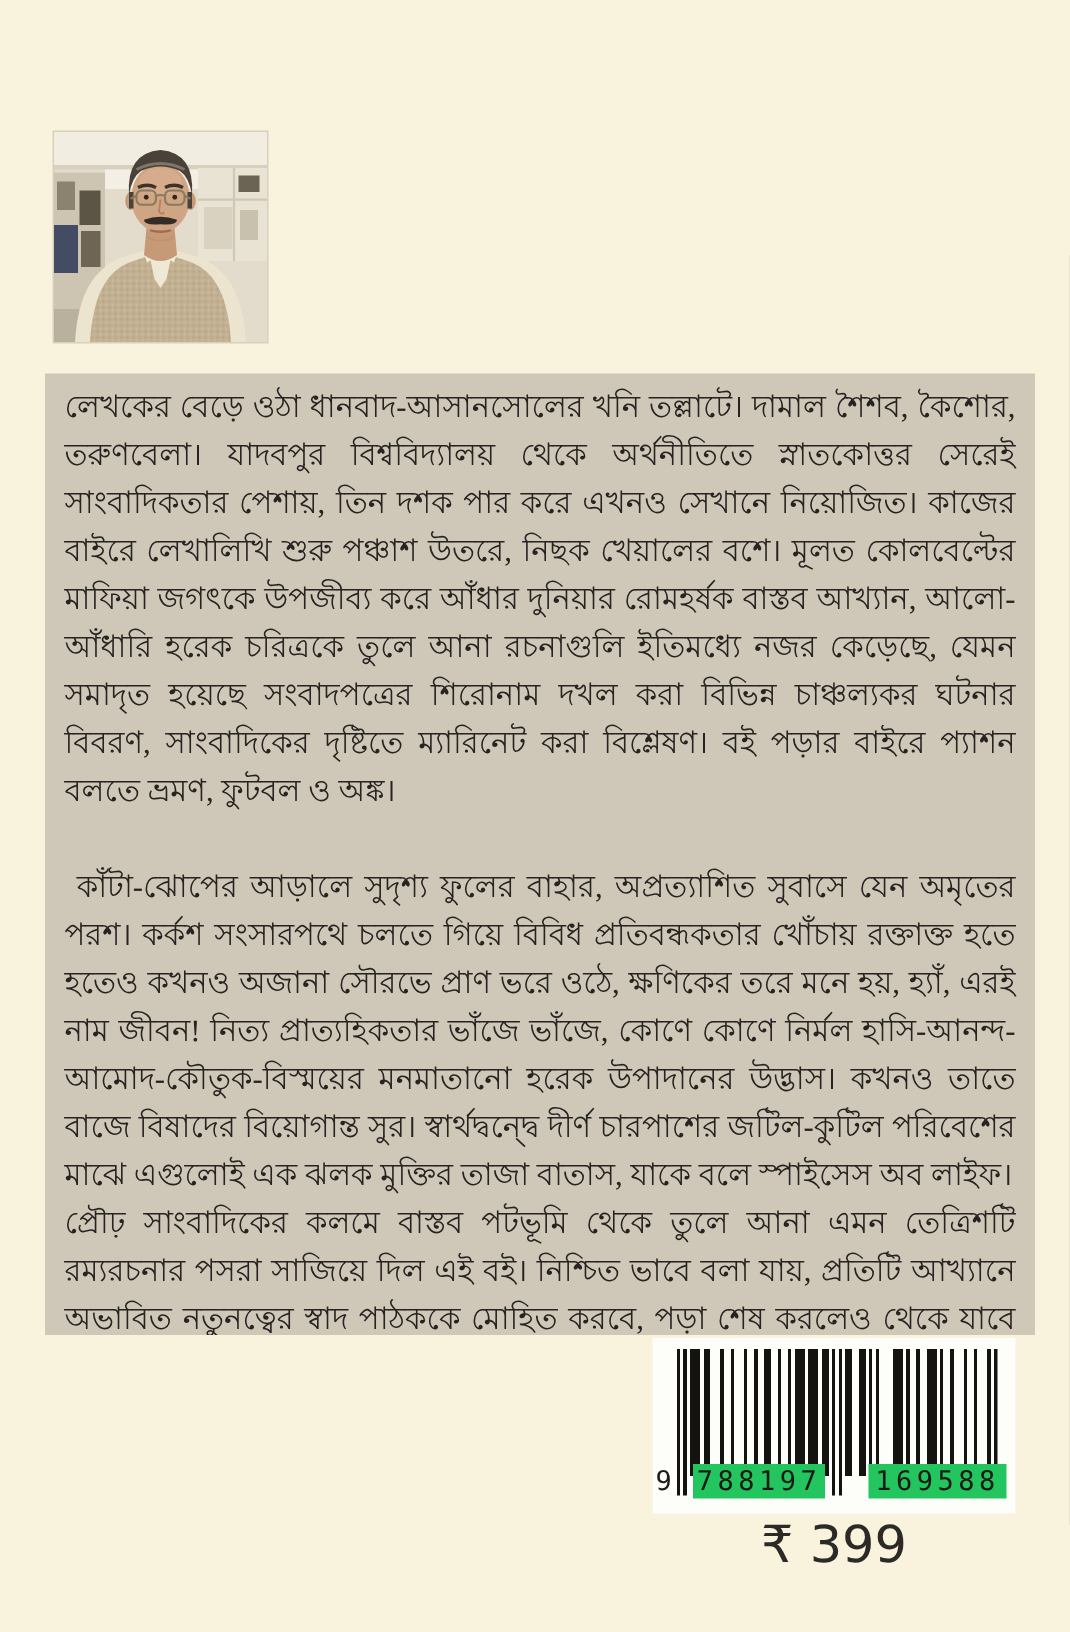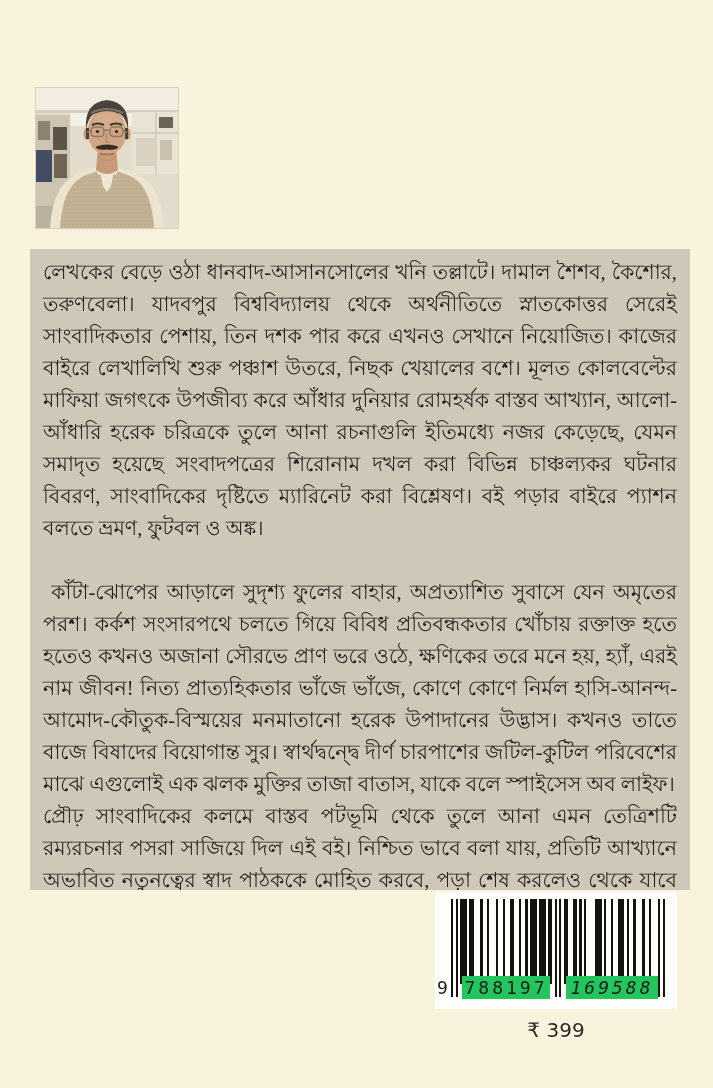--- a/index.html
+++ b/index.html
@@ -43,26 +43,26 @@
   }
   .isbn-digit{
     position:absolute;top:84px;height:23px;
     background:#22c55e;
     font-family:"DejaVu Sans Mono","Liberation Mono",monospace;
     font-size:18px;line-height:23px;color:#1d1a17;
     letter-spacing:3px;text-align:center;
   }
   .isbn-first{left:0px;width:15px;letter-spacing:0;background:transparent;}
   .isbn-left{left:27px;width:88px;}
-  .isbn-right{left:131px;width:92px;font-style:italic;}
+  .isbn-right{left:144px;width:92px;}
   .price{
     position:absolute;left:435px;top:1012px;width:242px;
     text-align:center;
     font-family:"DejaVu Sans","Liberation Sans",sans-serif;
-    font-size:20px;line-height:36px;color:#2c2a27;
+    font-size:34px;line-height:36px;color:#2c2a27;
   }
 </style>
 </head>
 <body>
 
 <div class="cover">
 
   <div class="author-photo">
     <svg viewBox="0 0 142 140">
       <defs>

